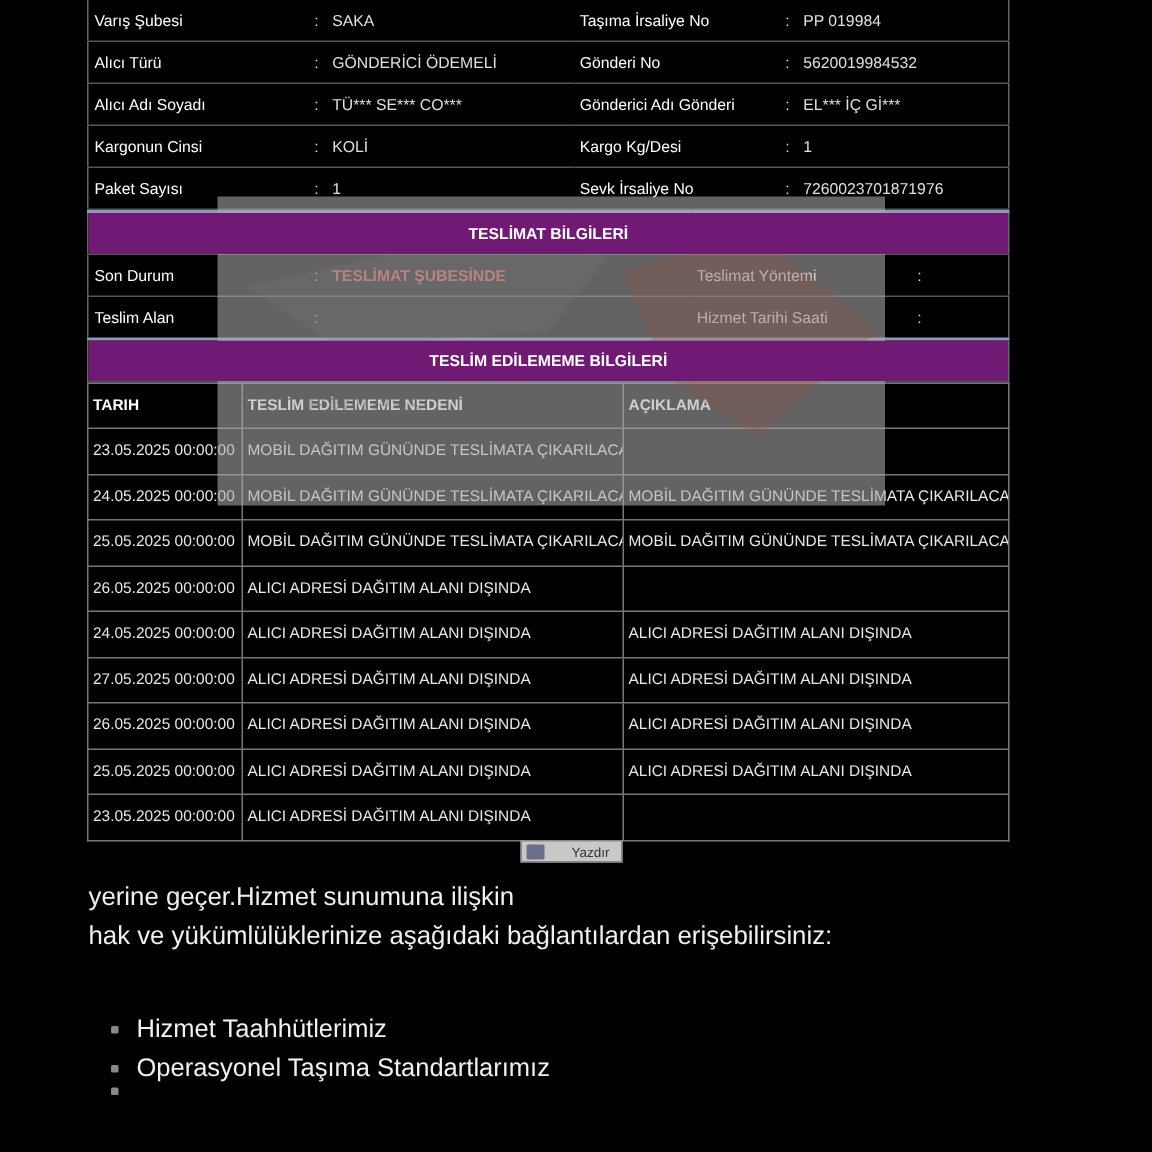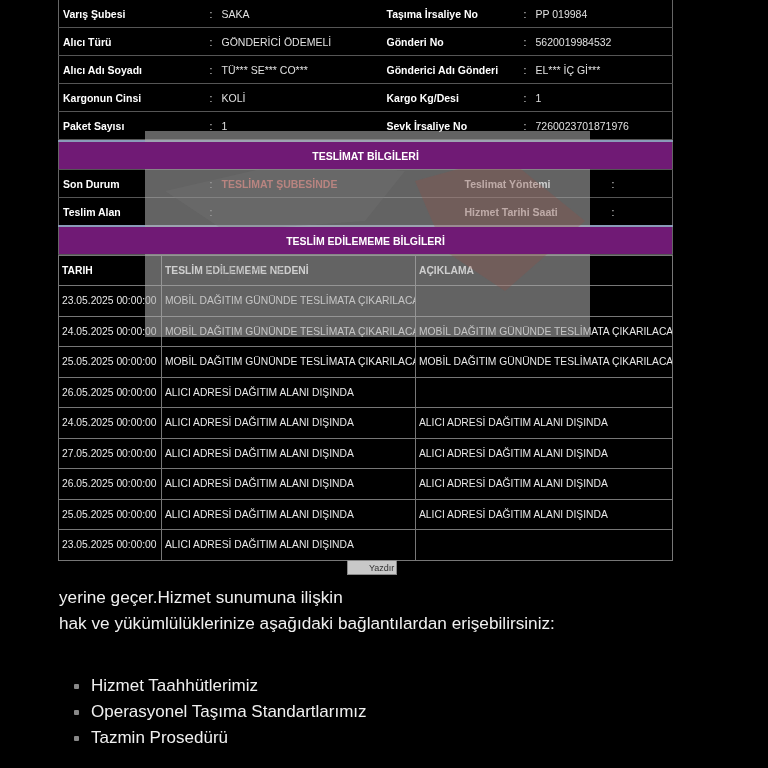--- a/index.html
+++ b/index.html
@@ -1,31 +1,31 @@
 <!DOCTYPE html>
 <html><head>
 <meta charset="utf-8">
 <style>
   html,body{margin:0;padding:0;background:#000;}
   body{width:768px;height:768px;overflow:hidden;position:relative;font-family:"Liberation Sans",sans-serif;color:#e8e8e8;}
   .wrap{position:absolute;left:58px;top:0;width:616px;}
   table{border-collapse:collapse;width:614px;table-layout:fixed;}
   .info td{height:27px;border-bottom:1px solid #555;font-size:10.5px;padding:0 4px;white-space:nowrap;overflow:hidden;}
   .info{border-left:1px solid #666;border-right:1px solid #666;}
-  .lbl{font-weight:bold;color:#fff;margin-top:36px;}
+  .lbl{font-weight:normal;color:#fff;margin-top:36px;}
   .val{color:#e0e0e0;}
   .colon{text-align:left;color:#ddd;}
   .sec{background:#701a75;color:#fff;font-weight:bold;text-align:center;font-size:10.5px;height:24px;border-top:2px solid #8a9ab8;border-bottom:2px solid #8a9ab8;}
   .red{color:#ff5a4e;font-weight:bold;}
   .fail td{border:1px solid #777;font-size:10.3px;height:29.5px;padding:0 3px;white-space:nowrap;overflow:hidden;color:#e8e8e8;margin-left:33px;}
   .fail th{border:1px solid #777;font-size:10.3px;height:29px;padding:0 3px;text-align:left;color:#fff;font-weight:bold;}
   .overlay{position:absolute;left:145px;top:131px;width:445px;height:206px;background:rgba(170,170,170,0.58);pointer-events:none;z-index:1;}
   .wm{position:absolute;left:0;top:0;width:445px;height:206px;}
   .secrow{position:relative;z-index:2;}
-  .print-btn{position:absolute;left:347px;top:560px;width:50px;height:15px;background:#c8c8c8;border:1px solid #888;font-size:9px;color:#333;display:flex;align-items:center;gap:18px;padding:0 3px;box-sizing:border-box;cursor:pointer;}
+  .print-btn{position:absolute;left:347px;top:560px;width:68px;height:15px;background:#c8c8c8;border:1px solid #888;font-size:9px;color:#333;display:flex;align-items:center;gap:18px;padding:0 3px;box-sizing:border-box;cursor:pointer;}
   .print-ico{width:12px;height:10px;background:#6a6f8a;border-radius:1px;}
   .note{position:absolute;left:59px;top:584px;width:650px;font-size:17.2px;line-height:26px;color:#f0f0f0;}
   .links{position:absolute;left:74px;top:673px;list-style:none;margin:0;padding:0;}
   .links li{font-size:17px;line-height:26px;color:#f0f0f0;display:flex;align-items:center;}
   .bullet{display:inline-block;width:5px;height:5px;background:#888;border-radius:1px;margin-right:12px;}
 </style>
 </head>
 <body>
 
 <div class="wrap">
@@ -202,15 +202,14 @@
   <li>
       <span class="bullet"></span>
       <span>Hizmet Taahhütlerimiz</span>
     </li>
   <li>
       <span class="bullet"></span>
       <span>Operasyonel Taşıma Standartlarımız</span>
     </li>
   <li>
       <span class="bullet"></span>
-      <span>Tazmin Prosedürü</span>
     </li>
 </ul>
 
 </body></html>

